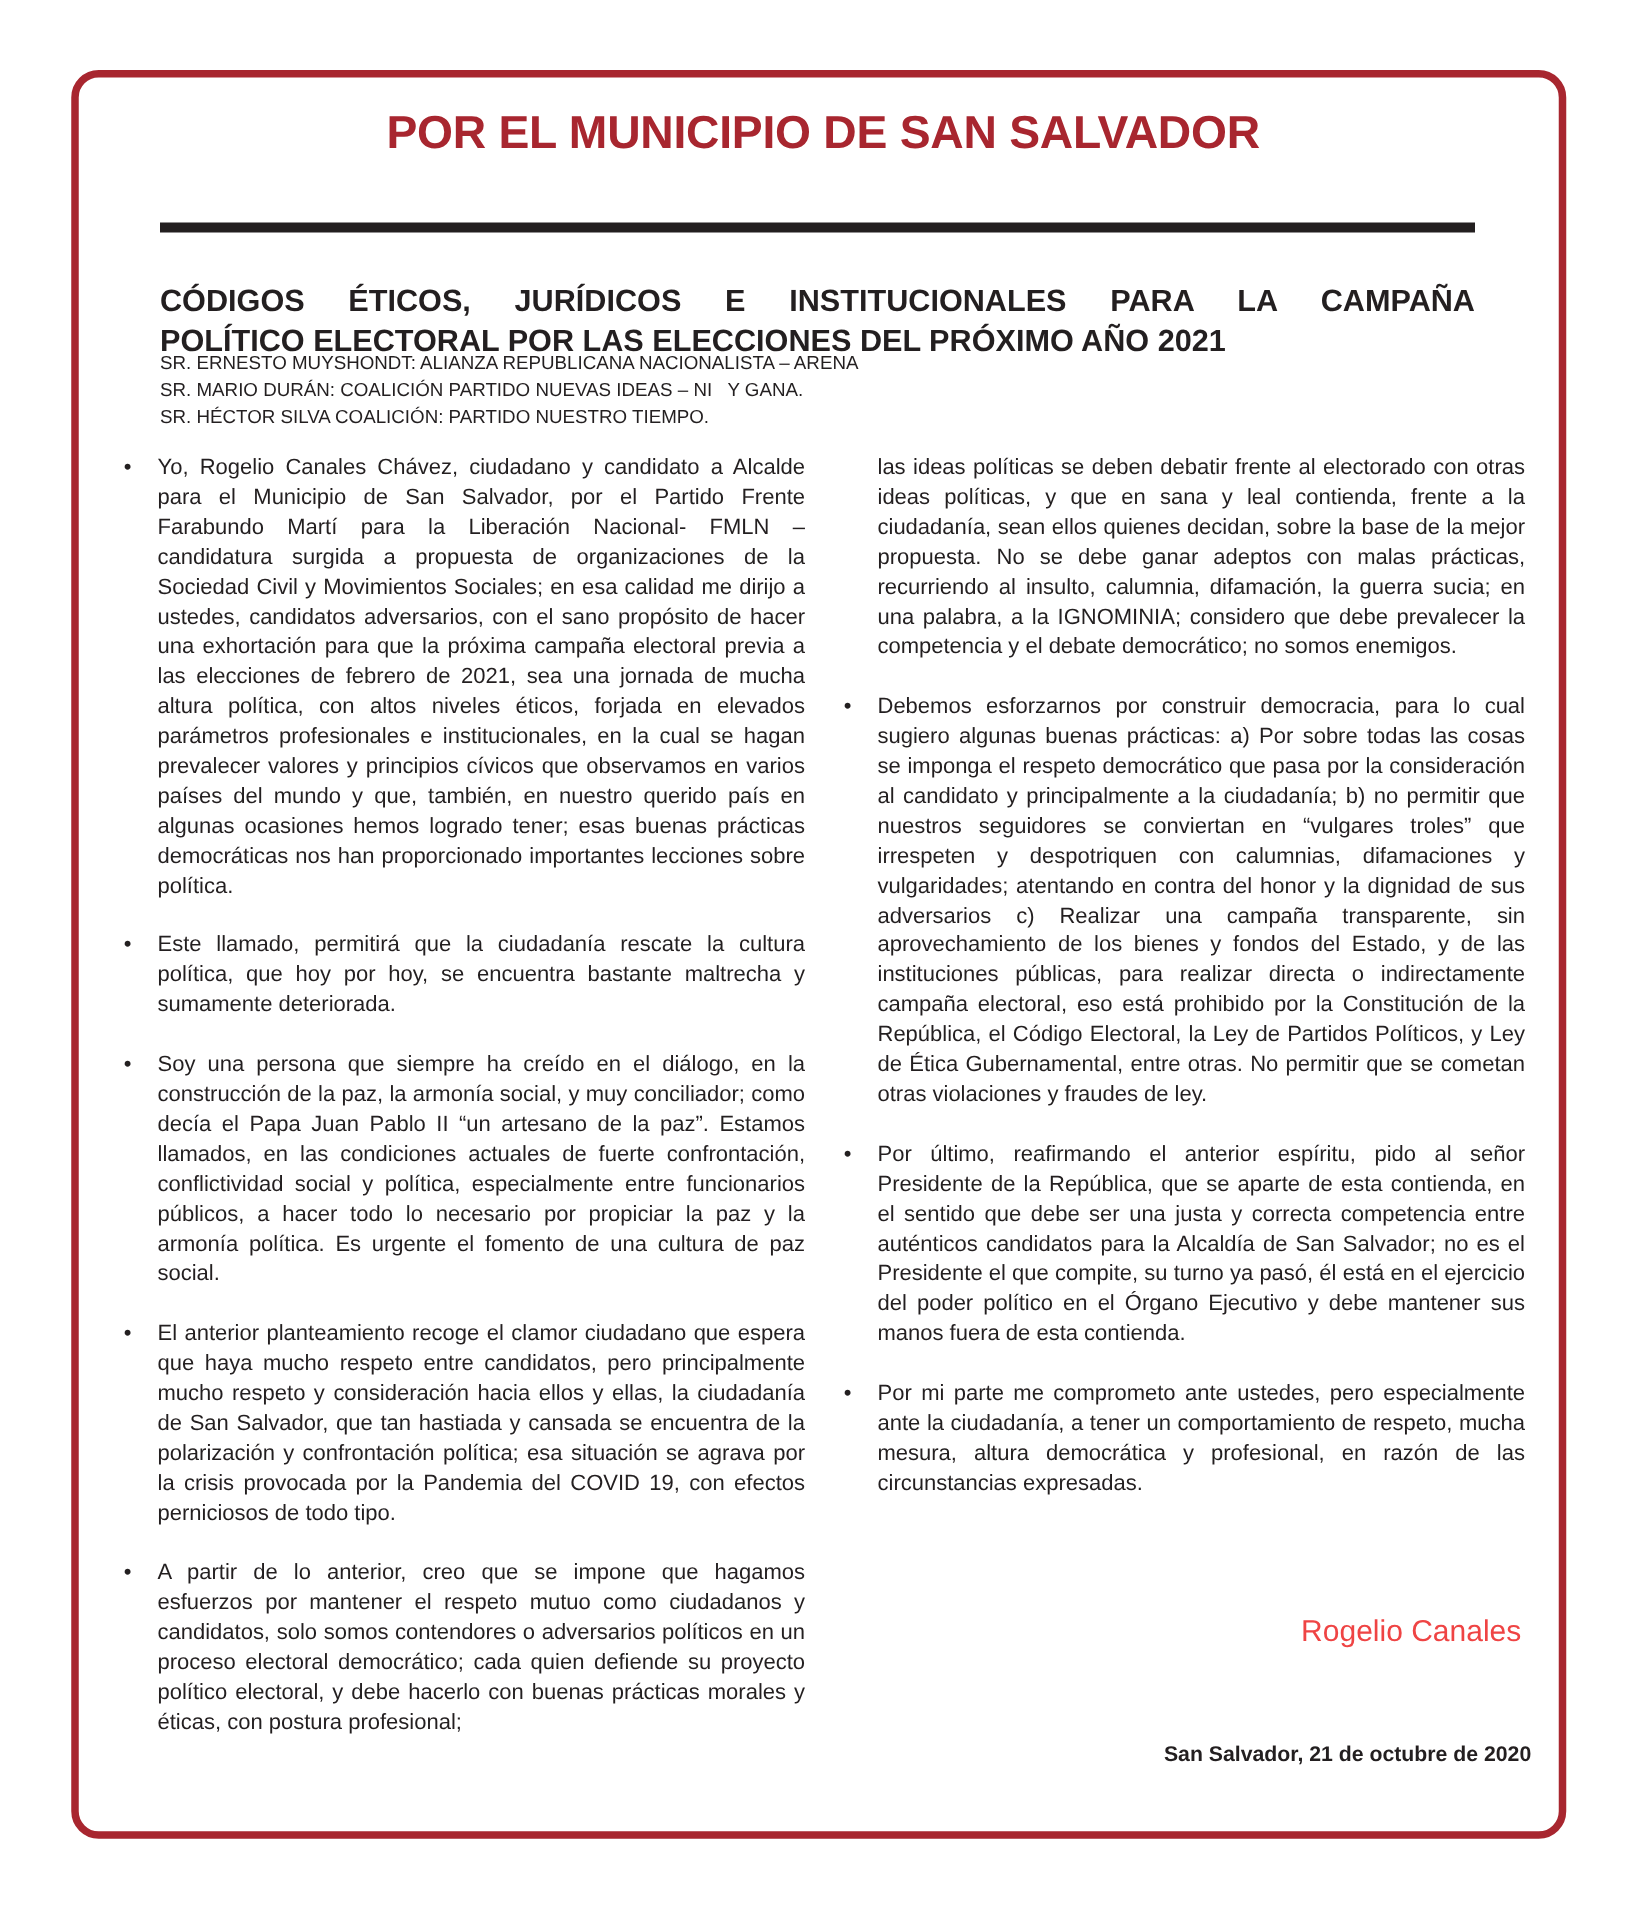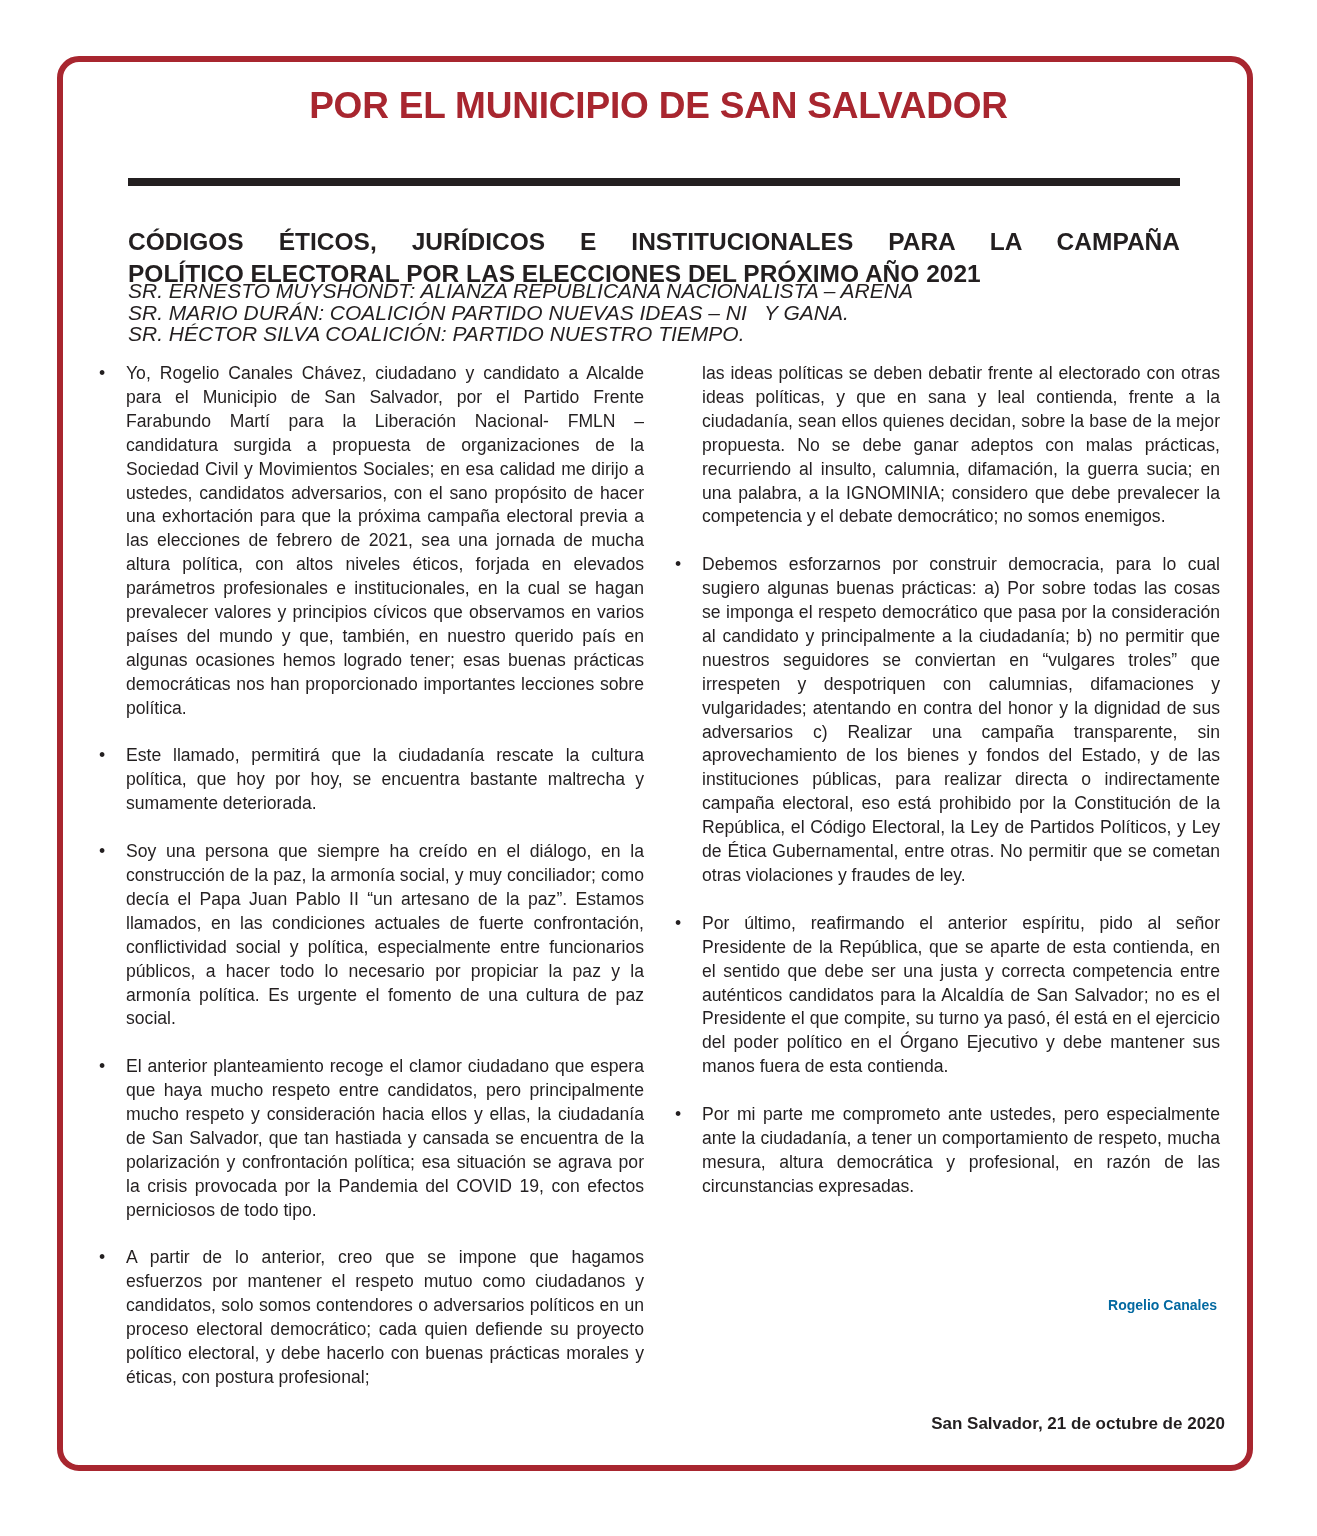--- a/index.html
+++ b/index.html
@@ -3,30 +3,30 @@
 <meta charset="utf-8">
 <style>
   html, body { margin: 0; padding: 0; background: #ffffff; }
   body { width: 1317px; height: 1536px; position: relative; overflow: hidden; font-family: "Liberation Sans", sans-serif; color: #231f20; }
   .frame { position: absolute; left: 57px; top: 56px; width: 1196px; height: 1415px; border: 6px solid #a8262f; border-radius: 22px; box-sizing: border-box; }
   .title { position: absolute; left: 0; right: 0; top: 84px; text-align: center; color: #a8262f; font-weight: bold; font-size: 37px; line-height: 44px; letter-spacing: -0.2px; }
   .rule { position: absolute; left: 128px; top: 178px; width: 1052px; height: 8px; background: #231f20; }
   .subtitle { position: absolute; left: 128px; width: 1052px; top: 196px; font-weight: bold; font-size: 24.5px; line-height: 32px; color: #231f20; }
   .subtitle .l1 { display: block; text-align: justify; text-align-last: justify; margin-top: 30px; }
   .subtitle .l2 { display: block; text-align: left; }
-  .addressees { position: absolute; left: 128px; top: 280px; font-size: 21px; line-height: 21.5px; color: #231f20; font-style: italic; }
+  .addressees { position: absolute; left: 128px; top: 280px; font-size: 15px; line-height: 21.5px; color: #231f20; }
   .addressees div { white-space: pre; }
   .col { position: absolute; top: 362px; width: 545px; font-size: 17.6px; line-height: 23.9px; color: #231f20; }
   .col.left { left: 99px; }
   .col.right { left: 675px; }
   .para { position: relative; padding-left: 27px; text-align: justify; margin-bottom: 23.9px; }
   .para .bullet { position: absolute; left: 0; top: 0; }
   .para.cont { padding-left: 27px; }
-  .signature { position: absolute; right: 100px; top: 1292px; text-align: right; color: #0369a1; font-weight: bold; font-size: 14px; line-height: 27.5px; }
-  .date { position: absolute; right: 92px; top: 1394px; text-align: right; font-weight: bold; font-size: 17px; color: #231f20; margin-top: 20px; }
+  .signature { position: absolute; right: 100px; top: 1292px; text-align: right; color: #ef4444; font-weight: normal; font-size: 24px; line-height: 27.5px; }
+  .date { position: absolute; right: 92px; top: 1394px; text-align: right; font-weight: bold; font-size: 17px; color: #231f20; }
 </style>
 </head>
 <body>
 
 <div class="frame"></div>
 
 <div class="title">
   <div>POR EL MUNICIPIO DE SAN SALVADOR</div>
 </div>
 

